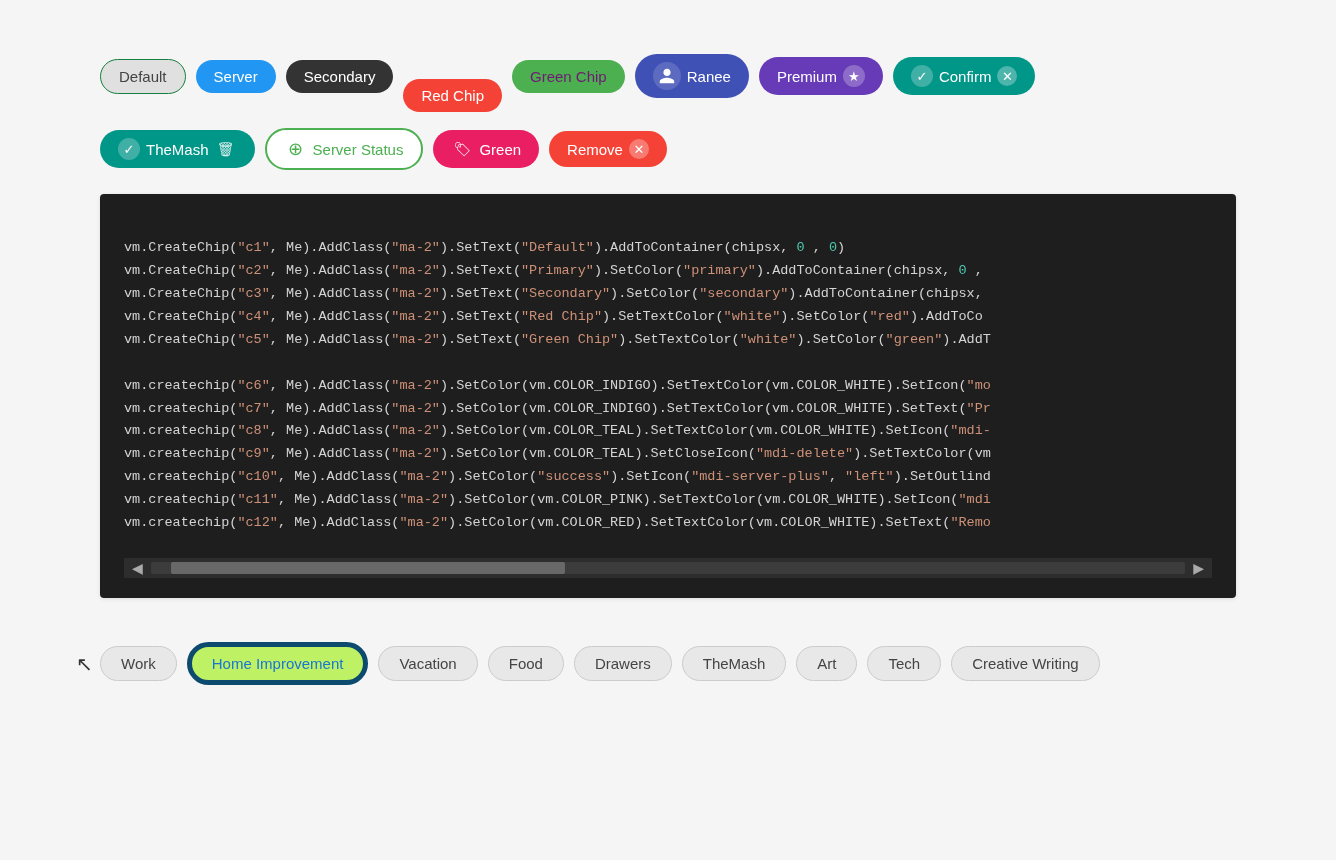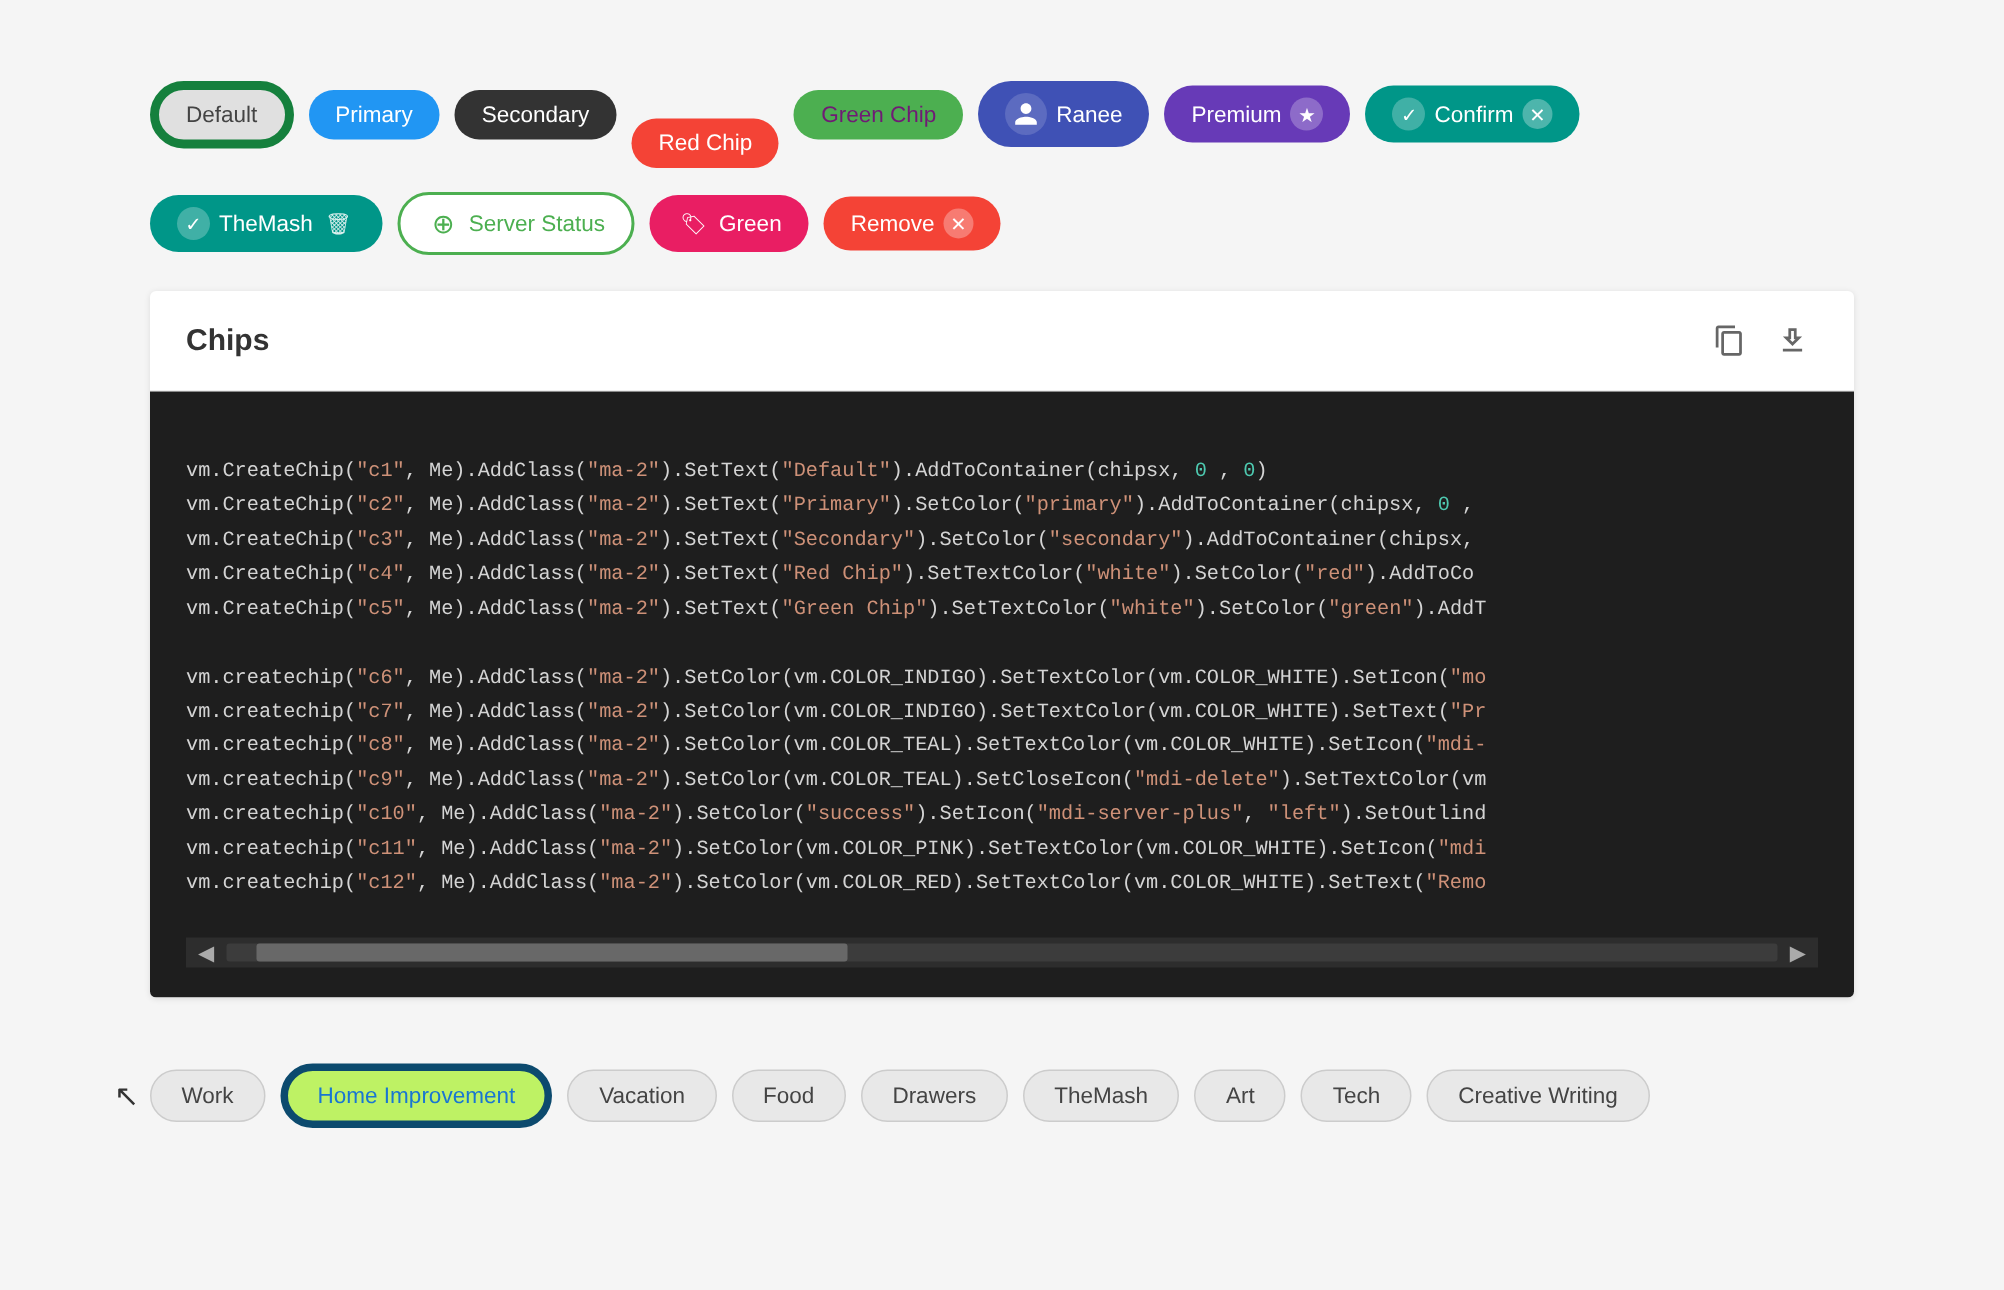--- a/index.html
+++ b/index.html
@@ -32,21 +32,21 @@
       font-size: 15px;
       font-weight: 500;
       cursor: pointer;
       border: none;
       outline: none;
     }
 
     .chip-default {
       background: #e0e0e0;
       color: #444;
-      border: 6px solid #15803d;
+      border: 1px solid #15803d;
     }
 
     .chip-primary {
       background: #2196f3;
       color: #fff;
     }
 
     .chip-secondary {
       background: #333;
       color: #fff;
@@ -300,21 +300,21 @@
 
 <div class="main-content">
 
   <div class="chip-row">
 
     <div class="chip chip-default">
       <span>Default</span>
     </div>
 
     <div class="chip chip-primary">
-      <span>Primary</span>
+      <span>Server</span>
     </div>
 
     <div class="chip chip-secondary">
       <span>Secondary</span>
     </div>
 
     <div class="chip chip-red">
       <span>Red Chip</span>
     </div>
 
@@ -361,35 +361,20 @@
       <span>Green</span>
     </div>
 
     <div class="chip chip-remove">
       <span>Remove</span>
       <span class="chip-close">✕</span>
     </div>
   </div>
 
   <div class="code-card">
-    <div class="code-card-header">
-      <span class="code-card-title">Chips</span>
-      <div class="code-card-actions">
-        <button class="icon-btn" title="Copy">
-          <svg width="22" height="22" viewBox="0 0 24 24" fill="#666">
-              <path d="M16 1H4c-1.1 0-2 .9-2 2v14h2V3h12V1zm3 4H8c-1.1 0-2 .9-2 2v14c0 1.1.9 2 2 2h11c1.1 0 2-.9 2-2V7c0-1.1-.9-2-2-2zm0 16H8V7h11v14z"></path>
-            </svg>
-        </button>
-        <button class="icon-btn" title="Download">
-          <svg width="22" height="22" viewBox="0 0 24 24" fill="#666">
-              <path d="M19 9h-4V3H9v6H5l7 7 7-7zm-8 2V5h2v6h1.17L12 13.17 9.83 11H11zm-6 7h14v2H5v-2z"></path>
-            </svg>
-        </button>
-      </div>
-    </div>
     <div class="code-block-wrapper">
       <div class="code-block">
 <span class="c-method">vm.CreateChip(</span><span class="c-string">"c1"</span><span class="c-method">, Me).AddClass(</span><span class="c-string">"ma-2"</span><span class="c-method">).SetText(</span><span class="c-string">"Default"</span><span class="c-method">).AddToContainer(chipsx, </span><span class="c-param-cyan">0</span><span class="c-method"> , </span><span class="c-param-cyan">0</span><span class="c-method">)</span>
 <span class="c-method">vm.CreateChip(</span><span class="c-string">"c2"</span><span class="c-method">, Me).AddClass(</span><span class="c-string">"ma-2"</span><span class="c-method">).SetText(</span><span class="c-string">"Primary"</span><span class="c-method">).SetColor(</span><span class="c-string">"primary"</span><span class="c-method">).AddToContainer(chipsx, </span><span class="c-param-cyan">0</span><span class="c-method"> ,</span>
 <span class="c-method">vm.CreateChip(</span><span class="c-string">"c3"</span><span class="c-method">, Me).AddClass(</span><span class="c-string">"ma-2"</span><span class="c-method">).SetText(</span><span class="c-string">"Secondary"</span><span class="c-method">).SetColor(</span><span class="c-string">"secondary"</span><span class="c-method">).AddToContainer(chipsx,</span>
 <span class="c-method">vm.CreateChip(</span><span class="c-string">"c4"</span><span class="c-method">, Me).AddClass(</span><span class="c-string">"ma-2"</span><span class="c-method">).SetText(</span><span class="c-string">"Red Chip"</span><span class="c-method">).SetTextColor(</span><span class="c-string">"white"</span><span class="c-method">).SetColor(</span><span class="c-string">"red"</span><span class="c-method">).AddToCo</span>
 <span class="c-method">vm.CreateChip(</span><span class="c-string">"c5"</span><span class="c-method">, Me).AddClass(</span><span class="c-string">"ma-2"</span><span class="c-method">).SetText(</span><span class="c-string">"Green Chip"</span><span class="c-method">).SetTextColor(</span><span class="c-string">"white"</span><span class="c-method">).SetColor(</span><span class="c-string">"green"</span><span class="c-method">).AddT</span>
 <span> </span>
 <span class="c-method">vm.createchip(</span><span class="c-string">"c6"</span><span class="c-method">, Me).AddClass(</span><span class="c-string">"ma-2"</span><span class="c-method">).SetColor(vm.COLOR_INDIGO).SetTextColor(vm.COLOR_WHITE).SetIcon(</span><span class="c-string">"mo</span>
 <span class="c-method">vm.createchip(</span><span class="c-string">"c7"</span><span class="c-method">, Me).AddClass(</span><span class="c-string">"ma-2"</span><span class="c-method">).SetColor(vm.COLOR_INDIGO).SetTextColor(vm.COLOR_WHITE).SetText(</span><span class="c-string">"Pr</span>

